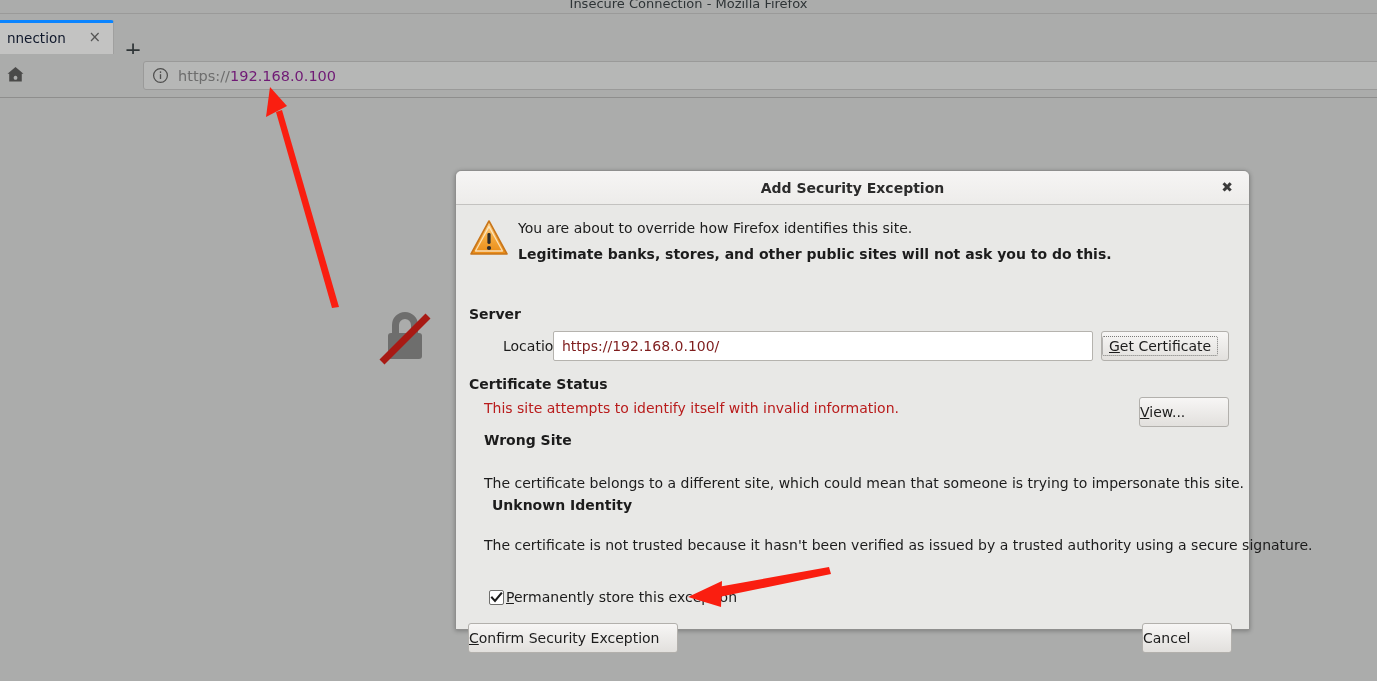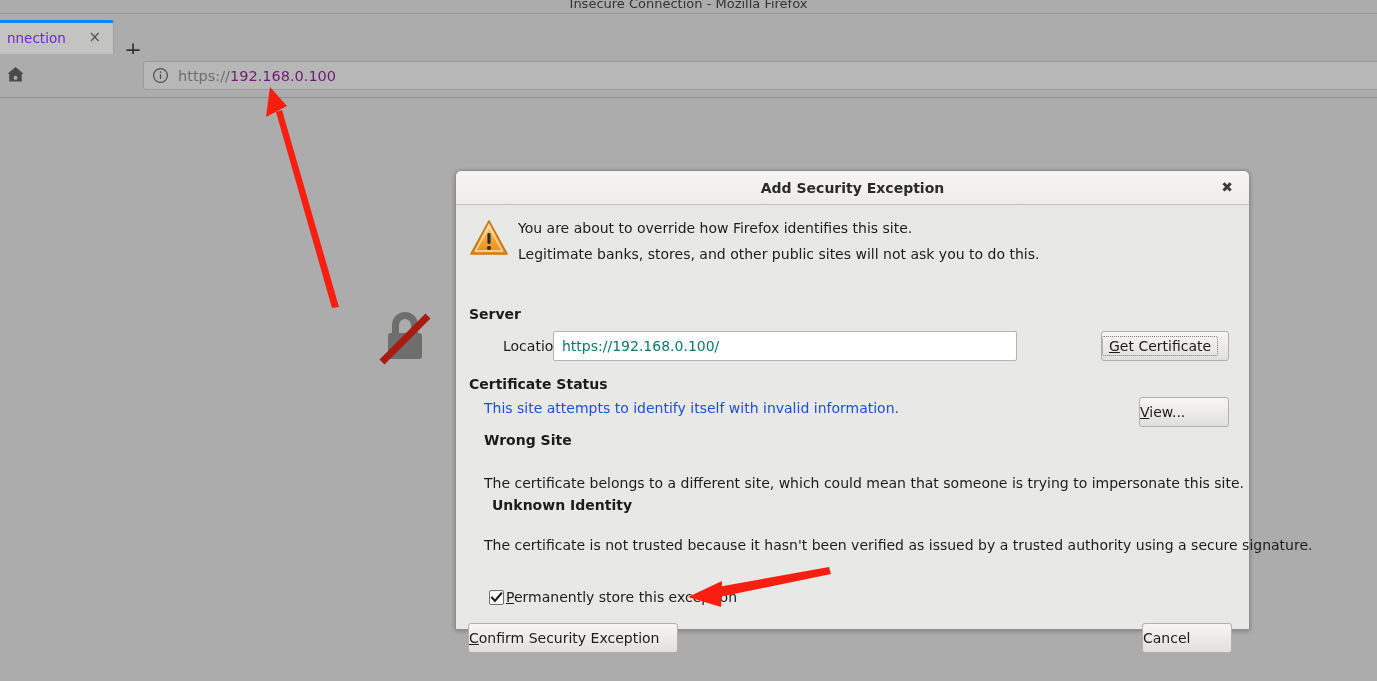--- a/index.html
+++ b/index.html
@@ -32,21 +32,21 @@
   .tab-active {
     position: absolute; left: -46px; top: 5px; width: 160px; height: 34px;
     background: #c3c3c2;
     border-top: 3px solid #0a84ff;
     border-left: 1px solid #a0a09f;
     border-right: 1px solid #a0a09f;
     border-top-left-radius: 3px; border-top-right-radius: 3px;
   }
   .tab-label {
     position: absolute; left: 52px; top: 7px;
-    font-size: 13.5px; color: #6d28d9; white-space: nowrap;
+    font-size: 13.5px; color: #0f172a; white-space: nowrap;
   }
   .tab-close {
     position: absolute; right: 12px; top: 6px;
     font-size: 15px; color: #555; line-height: 16px;
     cursor: pointer;
   }
   .newtab {
     position: absolute; left: 118px; top: 20px;
     width: 30px; height: 30px;
     display: flex; align-items: center; justify-content: center;
@@ -111,39 +111,39 @@
   }
   .dlg-body { position: relative; padding: 0; }
 
   .warn-row { position: absolute; left: 13px; top: 13px; }
   .warn-txt1 {
     position: absolute; left: 62px; top: 15px;
     font-size: 14px; color: #1c1c1c; white-space: nowrap;
   }
   .warn-txt2 {
     position: absolute; left: 62px; top: 41px;
-    font-size: 14px; font-weight: normal; color: #1c1c1c; white-space: nowrap;
+    font-size: 14px; font-weight: bold; color: #1c1c1c; white-space: nowrap;
   }
 
   .sec-head {
     position: absolute; font-size: 14px; font-weight: bold; color: #1c1c1c;
   }
   .srv-head  { left: 13px; top: 101px; }
   .cert-head { left: 13px; top: 171px; }
 
   .loc-label {
     position: absolute; left: 47px; top: 133px;
     font-size: 14px; color: #1c1c1c;
   }
   .loc-input {
     position: absolute; left: 97px; top: 126px;
-    width: 464px; height: 30px;
+    width: 540px; height: 30px;
     background: #ffffff; border: 1px solid #b5b3ae;
     border-radius: 2px;
-    font-size: 14px; color: #0f766e;
+    font-size: 14px; color: #7f1d1d;
     padding: 3px 8px;
     font-family: "DejaVu Sans", sans-serif;
   }
 
   .btn {
     position: absolute;
     background: linear-gradient(#f7f6f5, #e2e0dd);
     border: 1px solid #b2b0ac;
     border-radius: 3px;
     font-size: 14px; color: #1c1c1c;
@@ -156,21 +156,21 @@
   .btn-getcert {
     left: 645px; top: 126px; width: 128px; height: 30px;
   }
   .btn-getcert .inner {
     border: 1px dotted #7a7a78; padding: 1px 6px; border-radius: 2px;
   }
   .btn-view { left: 683px; top: 192px; width: 90px; height: 30px; }
 
   .txt-invalid {
     position: absolute; left: 28px; top: 195px;
-    font-size: 14px; color: #1d4ed8; white-space: nowrap;
+    font-size: 14px; color: #b91c1c; white-space: nowrap;
   }
   .sub-head {
     position: absolute; left: 28px; top: 227px;
     font-size: 14px; font-weight: bold; color: #1c1c1c; white-space: nowrap;
   }
   .sub-body {
     position: absolute; left: 28px; top: 270px;
     font-size: 14px; color: #1c1c1c; white-space: nowrap;
   }
   .sub-head2 {

